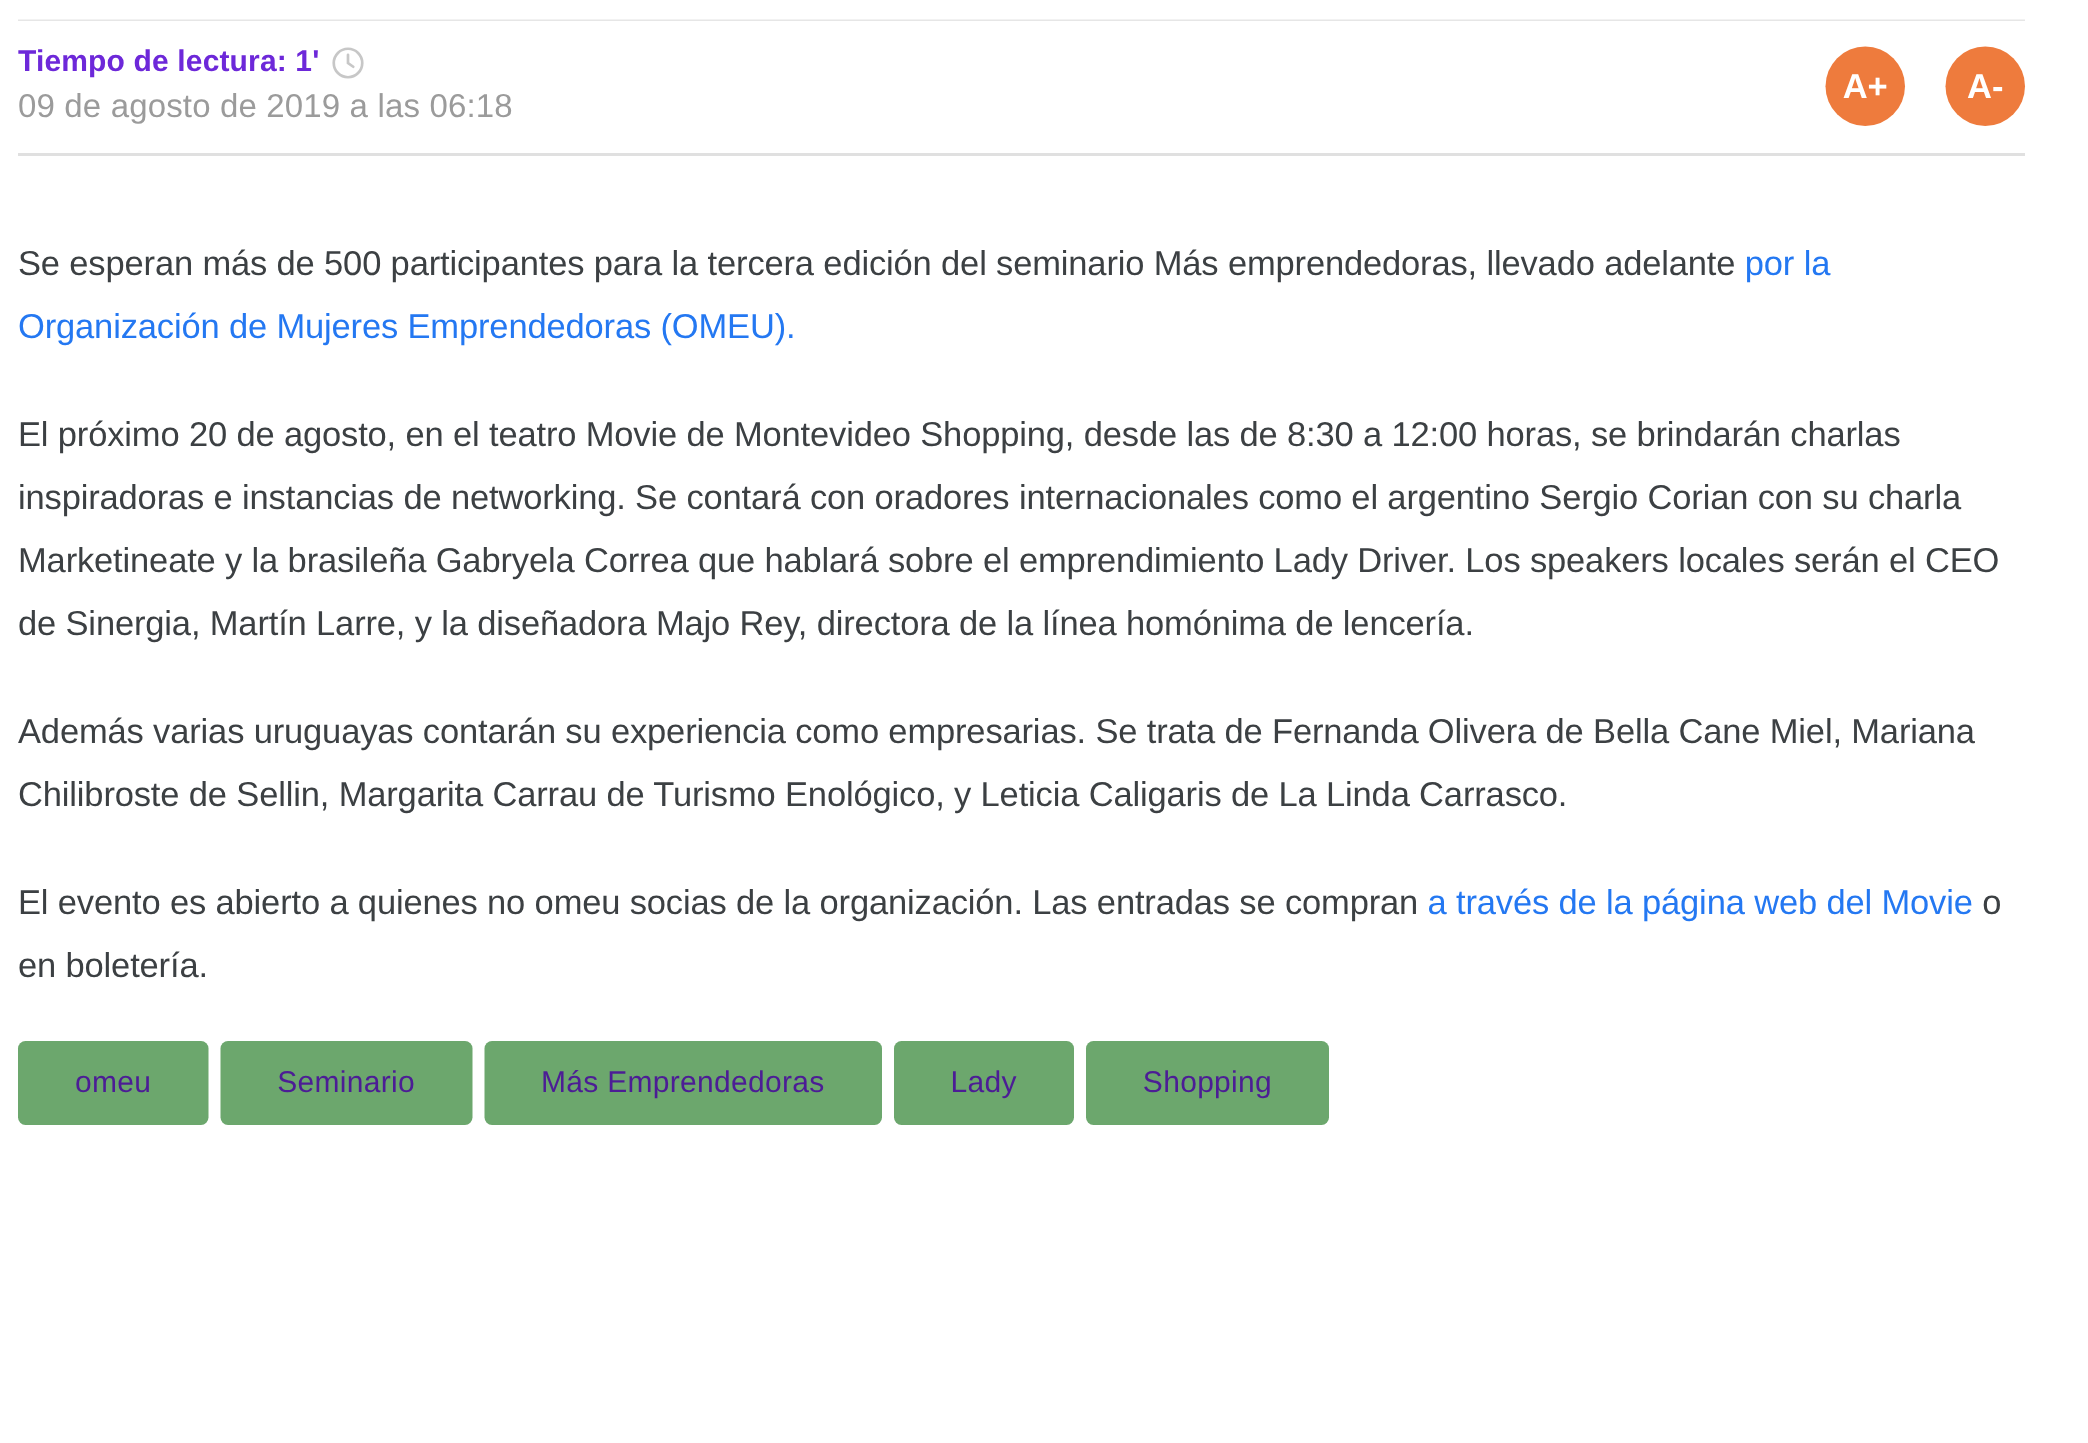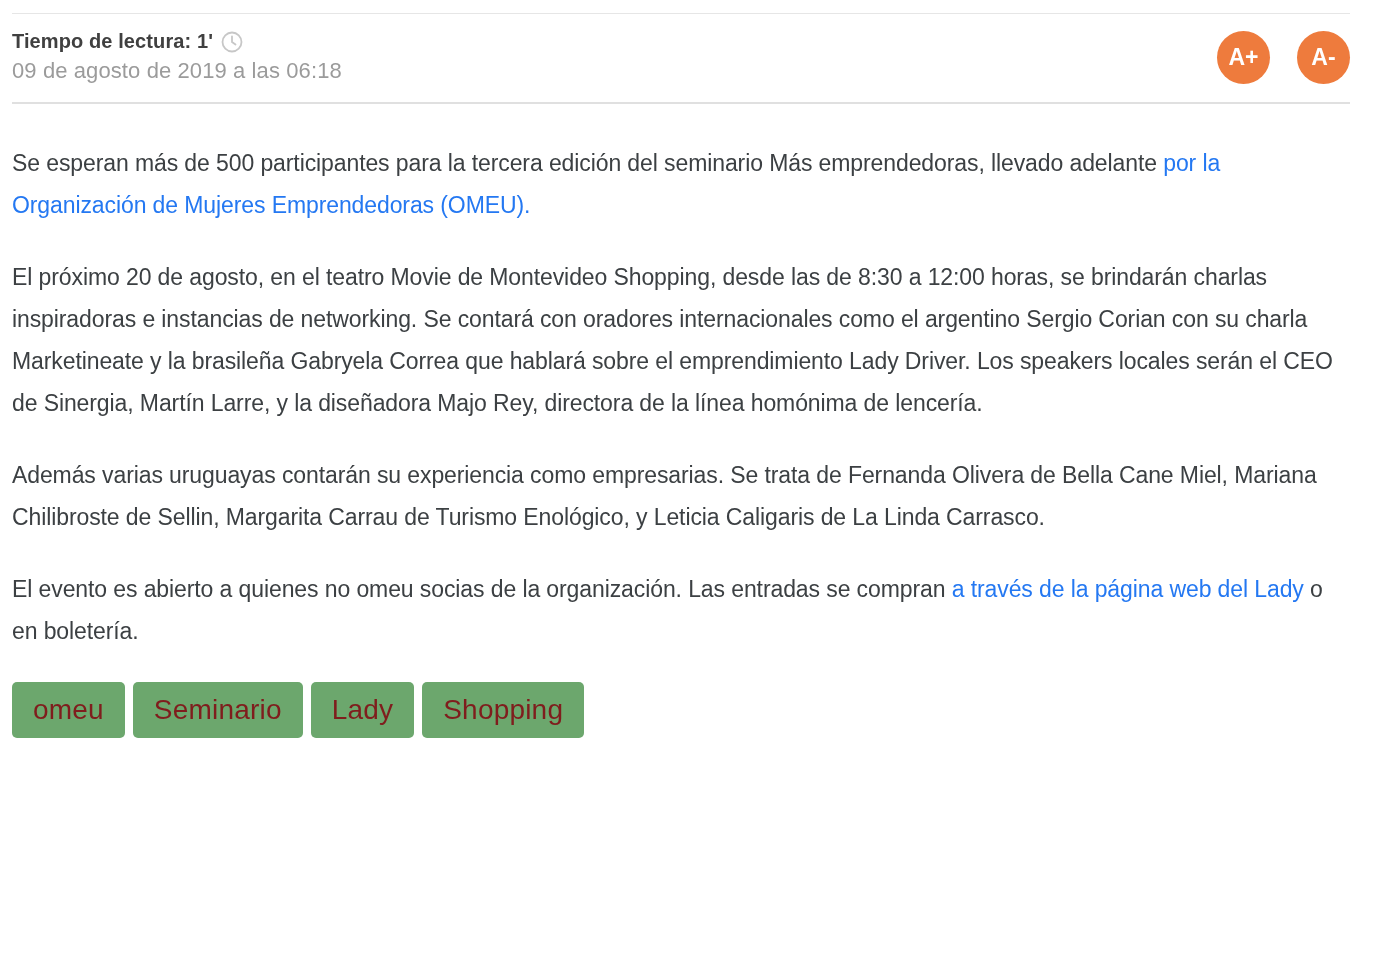--- a/index.html
+++ b/index.html
@@ -26,21 +26,21 @@
     display: flex;
     justify-content: space-between;
     align-items: center;
     padding: 16px 0 18px 0;
   }
   .meta-left { display: flex; flex-direction: column; gap: 5px; }
   .reading-time-line { display: flex; align-items: center; gap: 8px; }
   .reading-time {
     font-size: 20px;
     font-weight: 700;
-    color: #404040;
+    color: #6d28d9;
     letter-spacing: 0.1px;
   }
   .clock-icon { width: 22px; height: 22px; display: inline-block; }
   .article-date {
     font-size: 22px;
     color: #9b9b9b;
     letter-spacing: 0.1px;
   }
   .font-controls { display: flex; gap: 27px; }
   .font-btn {
@@ -54,21 +54,21 @@
     font-size: 23px;
     font-weight: 600;
     display: flex;
     align-items: center;
     justify-content: center;
     cursor: pointer;
     padding: 0;
   }
 
   
-  .article { padding-top: 8px; max-width: 1335px; }
+  .article { padding-top: 20px; max-width: 1335px; }
   .article p {
     font-size: 23px;
     line-height: 42px;
     color: #3c4043;
     margin: 30px 0;
     letter-spacing: -0.1px;
     white-space: pre-wrap;
   }
   .article a {
     color: #2478f2;
@@ -79,24 +79,24 @@
   
   .tags {
     display: flex;
     flex-wrap: wrap;
     gap: 8px;
     margin-top: 28px;
   }
   .tag {
     display: inline-block;
     background: #6ca76d;
-    color: #7f1d1d;
-    font-size: 28px;
+    color: #4c1d95;
+    font-size: 20px;
     line-height: 28px;
-    padding: 14px 21px;
+    padding: 14px 38px;
     border-radius: 5px;
     text-decoration: none;
     cursor: pointer;
     letter-spacing: 0.2px;
   }
 </style>
 </head>
 <body>
 
 <div class="page">
@@ -121,23 +121,24 @@
       <button class="font-btn">A-</button>
     </div>
   </div>
 
   <hr class="divider">
 
   <div class="article" id="article-body">
       <p><span>Se esperan más de 500 participantes para la tercera edición del seminario Más emprendedoras, llevado adelante </span><a>por la Organización de Mujeres Emprendedoras (OMEU).</a></p>
       <p><span>El próximo 20 de agosto, en el teatro Movie de Montevideo Shopping, desde las de 8:30 a 12:00 horas, se brindarán charlas inspiradoras e instancias de networking. Se contará con oradores internacionales como el argentino Sergio Corian con su charla Marketineate y la brasileña Gabryela Correa que hablará sobre el emprendimiento Lady Driver. Los speakers locales serán el CEO de Sinergia, Martín Larre, y la diseñadora Majo Rey, directora de la línea homónima de lencería.</span></p>
       <p><span>Además varias uruguayas contarán su experiencia como empresarias. Se trata de Fernanda Olivera de Bella Cane Miel, Mariana Chilibroste de Sellin, Margarita Carrau de Turismo Enológico, y Leticia Caligaris de La Linda Carrasco.</span></p>
-      <p><span>El evento es abierto a quienes no omeu socias de la organización. Las entradas se compran </span><a>a través de la página web del Lady</a><span> o en boletería.</span></p>
+      <p><span>El evento es abierto a quienes no omeu socias de la organización. Las entradas se compran </span><a>a través de la página web del Movie</a><span> o en boletería.</span></p>
     </div>
 
   <div class="tags" id="tag-list">
       <a class="tag">omeu</a>
       <a class="tag">Seminario</a>
+      <a class="tag">Más Emprendedoras</a>
       <a class="tag">Lady</a>
       <a class="tag">Shopping</a>
     </div>
 
 </div>
 
 </body></html>

